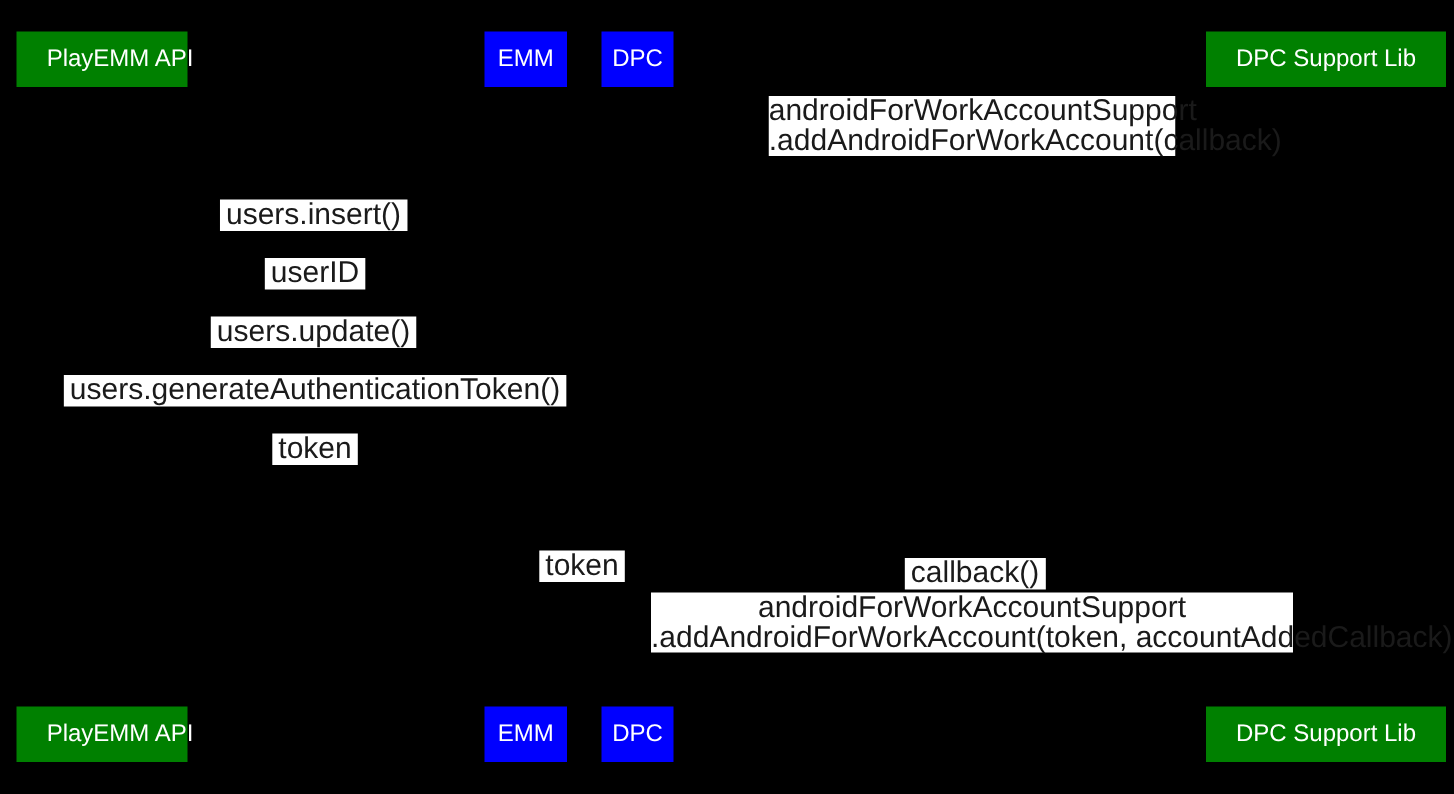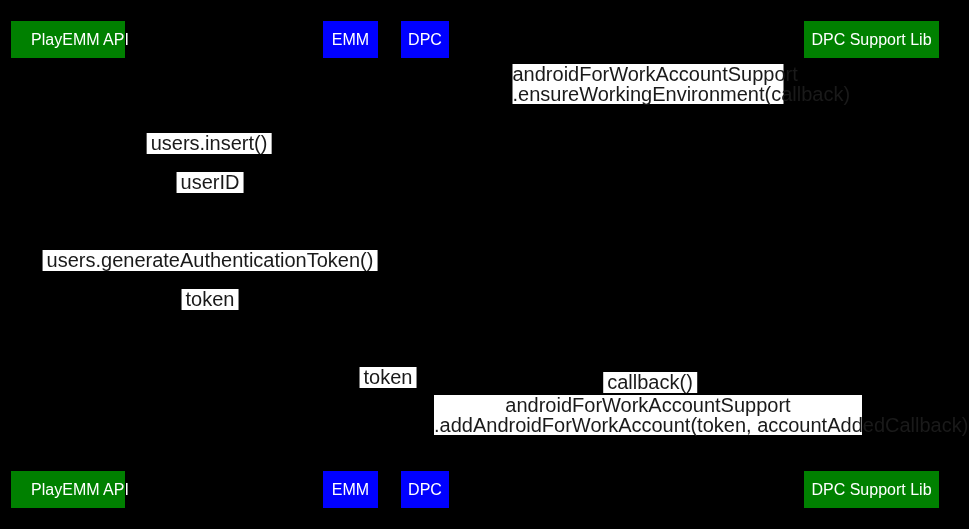--- a/index.html
+++ b/index.html
@@ -26,21 +26,21 @@
     white-space: nowrap;
     box-sizing: border-box;
   }
   .actor.green { background: var(--actor-green, #008000); }
   .actor.blue  { background: var(--actor-blue, #0000ff); text-align: center; }
   .row-top .actor    { top: 21px; }
   .row-bottom .actor { top: 471px; }
   .pos-playemm { left: 11px;  width: 114px; padding-left: 24px; }
   .pos-emm     { left: 323px; width: 55px; }
   .pos-dpc     { left: 401px; width: 48px; }
-  .pos-dpclib  { left: 804px; width: 135px; }
+  .pos-dpclib  { left: 804px; width: 160px; }
 
   .msg {
     position: absolute;
     background: var(--label-bg, #fff);
     color: var(--label-text, #1a1a1a);
     font-size: 20px;
     line-height: 21px;
     white-space: nowrap;
     padding: 0 4px;
     transform: translateX(-50%);
@@ -69,27 +69,28 @@
 
   <div class="row-top">
     <div class="actor green pos-playemm">PlayEMM API</div>
     <div class="actor blue pos-emm">EMM</div>
     <div class="actor blue pos-dpc">DPC</div>
     <div class="actor green pos-dpclib">DPC Support Lib</div>
   </div>
 
   <div class="msg two-line m-ensure">
     <span>androidForWorkAccountSupport</span>
-    <span>.ensureWorkingEnvironment(callback)</span>
+    <span>.addAndroidForWorkAccount(callback)</span>
   </div>
 
   <div class="msg m-insert">users.insert()</div>
 
   <div class="msg m-userid">userID</div>
 
+  <div class="msg m-update">users.update()</div>
 
   <div class="msg m-gentoken">users.generateAuthenticationToken()</div>
 
   <div class="msg m-token1">token</div>
 
   <div class="msg m-callback">callback()</div>
 
   <div class="msg m-token2">token</div>
 
   <div class="msg two-line m-addacct">

